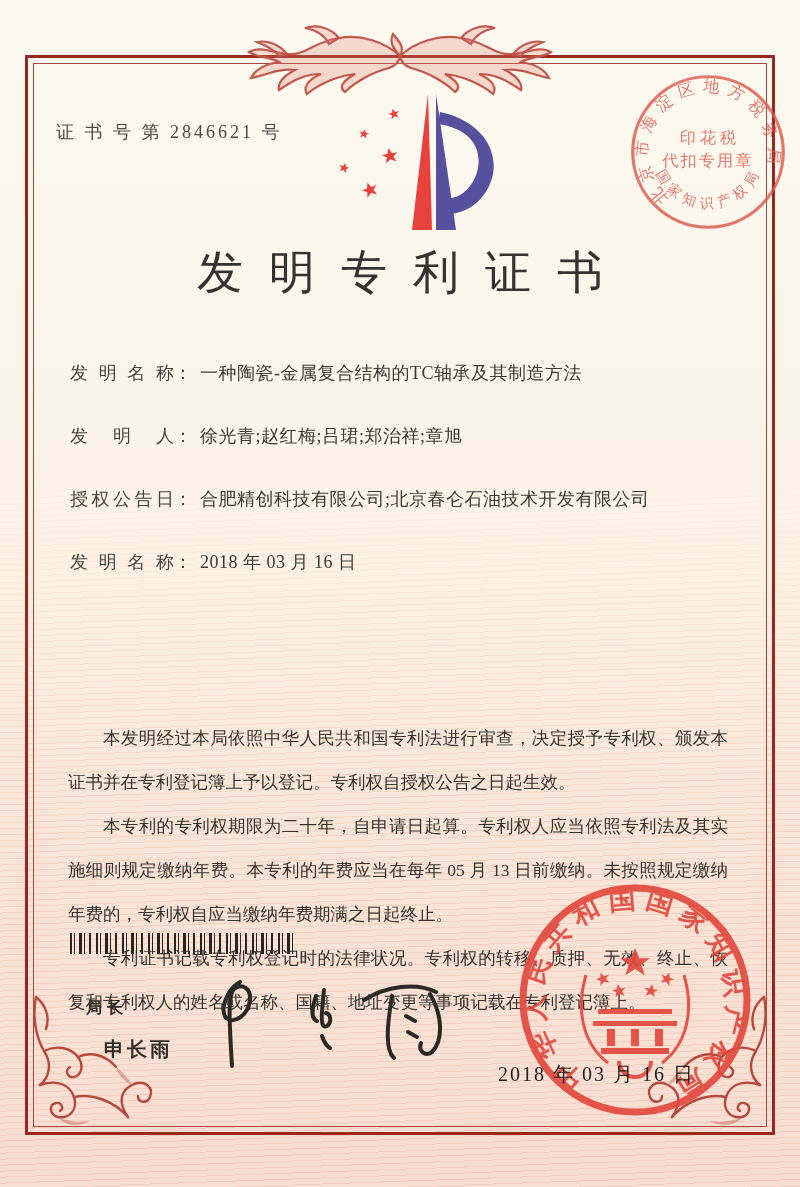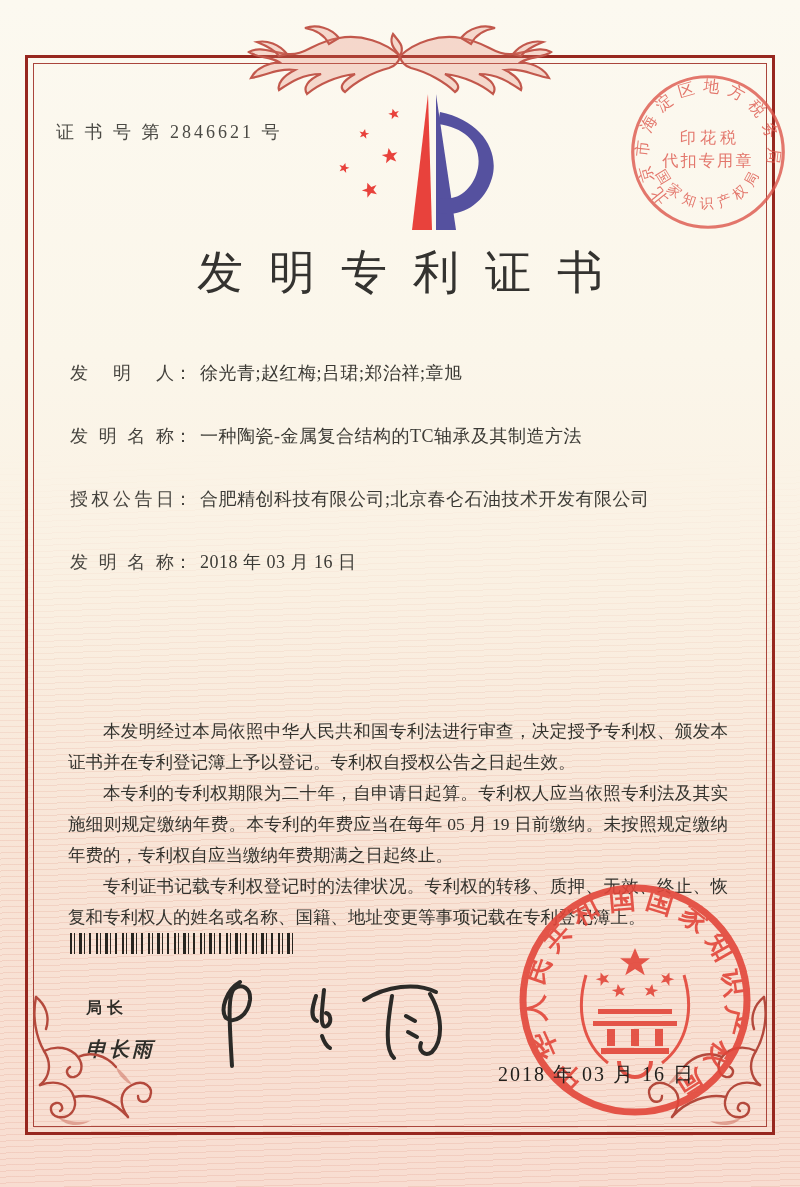--- a/index.html
+++ b/index.html
@@ -23,35 +23,35 @@
   }
   .tax-stamp{position:absolute; left:622px; top:66px; width:172px; height:172px; opacity:.8;}
   .logo{position:absolute; left:328px; top:90px; width:168px; height:150px;}
   .fields{position:absolute; left:70px; top:360px; right:64px;}
   .field-row{height:63px; line-height:26px; white-space:nowrap;}
   .flabel{display:inline-block; width:104px; font-size:18px; color:#45433e;
           text-align:justify; text-align-last:justify; vertical-align:top;}
   .fcolon{font-size:18px; color:#45433e; margin-right:8px;}
   .fvalue{font-size:18px; color:#3b3a35; letter-spacing:.5px;}
   .body{position:absolute; left:68px; right:72px; top:716px; font-size:17.5px;
-        line-height:31px; color:#34332e; text-align:justify;}
+        line-height:44px; color:#34332e; text-align:justify;}
   .body p{margin:0; text-indent:2em;}
   .barcode{position:absolute; left:70px; top:933px; width:226px; height:21px;
     background:
       repeating-linear-gradient(90deg,
         #27251f 0 2px, transparent 2px 4px,
         #27251f 4px 5px, transparent 5px 9px,
         #27251f 9px 12px, transparent 12px 14px,
         #27251f 14px 15px, transparent 15px 19px,
         #27251f 19px 21px, transparent 21px 26px);
   }
   .director-title{position:absolute; left:86px; top:998px; font-size:16px; color:#2f2e29;
     font-family:"Liberation Sans","DejaVu Sans",sans-serif; letter-spacing:5px; font-weight:600;}
-  .director-name{position:absolute; left:86px; top:1036px; font-size:20px; color:#2f2e29;
-    font-family:"Liberation Sans","DejaVu Sans",sans-serif; letter-spacing:3px; font-weight:600;font-style:italic;}
+  .director-name{position:absolute; left:104px; top:1036px; font-size:20px; color:#2f2e29;
+    font-family:"Liberation Sans","DejaVu Sans",sans-serif; letter-spacing:3px; font-weight:600;}
   .signature{position:absolute; left:196px; top:966px; width:252px; height:108px; z-index:4;}
   .seal{position:absolute; left:514px; top:879px; width:242px; height:242px; z-index:2; opacity:.9;}
   .issue-date{position:absolute; left:498px; top:1061px; font-size:20px; color:#201f1c;
     letter-spacing:2px; z-index:3;}
   .top-ornament{position:absolute; left:243px; top:4px; width:314px; height:96px; z-index:2;}
   .corner{position:absolute; width:128px; height:138px; bottom:56px; z-index:1;}
   .corner-left{left:30px;}
   .corner-right{right:30px; transform:scaleX(-1);}
   svg text{font-family:"Liberation Serif","DejaVu Serif",serif;}
 </style>
@@ -142,36 +142,36 @@
       <use href="#star" transform="translate(62,66) scale(0.8) rotate(-10)"></use>
       <use href="#star" transform="translate(16,78) scale(0.52) rotate(15)"></use>
       <use href="#star" transform="translate(42,100) scale(0.78) rotate(-20)"></use>
     </g>
   </svg>
 
   <div class="title">发明专利证书</div>
 
   <div class="fields">
     <div class="field-row">
+      <span class="flabel">发明名称</span><span class="fcolon">：</span><span class="fvalue">一种陶瓷-金属复合结构的TC轴承及其制造方法</span>
+    </div>
+    <div class="field-row">
       <span class="flabel">发明人</span><span class="fcolon">：</span><span class="fvalue">徐光青;赵红梅;吕珺;郑治祥;章旭</span>
-    </div>
-    <div class="field-row">
-      <span class="flabel">发明名称</span><span class="fcolon">：</span><span class="fvalue">一种陶瓷-金属复合结构的TC轴承及其制造方法</span>
     </div>
     <div class="field-row">
       <span class="flabel">授权公告日</span><span class="fcolon">：</span><span class="fvalue">合肥精创科技有限公司;北京春仑石油技术开发有限公司</span>
     </div>
     <div class="field-row">
       <span class="flabel">发明名称</span><span class="fcolon">：</span><span class="fvalue">2018 年 03 月 16 日</span>
     </div>
   </div>
 
   <div class="body">
     <p>本发明经过本局依照中华人民共和国专利法进行审查，决定授予专利权、颁发本证书并在专利登记簿上予以登记。专利权自授权公告之日起生效。</p>
-    <p>本专利的专利权期限为二十年，自申请日起算。专利权人应当依照专利法及其实施细则规定缴纳年费。本专利的年费应当在每年 05 月 19 日前缴纳。未按照规定缴纳年费的，专利权自应当缴纳年费期满之日起终止。</p>
+    <p>本专利的专利权期限为二十年，自申请日起算。专利权人应当依照专利法及其实施细则规定缴纳年费。本专利的年费应当在每年 05 月 13 日前缴纳。未按照规定缴纳年费的，专利权自应当缴纳年费期满之日起终止。</p>
     <p>专利证书记载专利权登记时的法律状况。专利权的转移、质押、无效、终止、恢复和专利权人的姓名或名称、国籍、地址变更等事项记载在专利登记簿上。</p>
   </div>
 
   <div class="barcode"></div>
 
   <div class="director-title">局长</div>
   <div class="director-name">申长雨</div>
 
   <svg class="signature" viewBox="0 0 252 108">
     <g stroke="#2b2a27" stroke-width="4" fill="none" stroke-linecap="round" stroke-linejoin="round">

